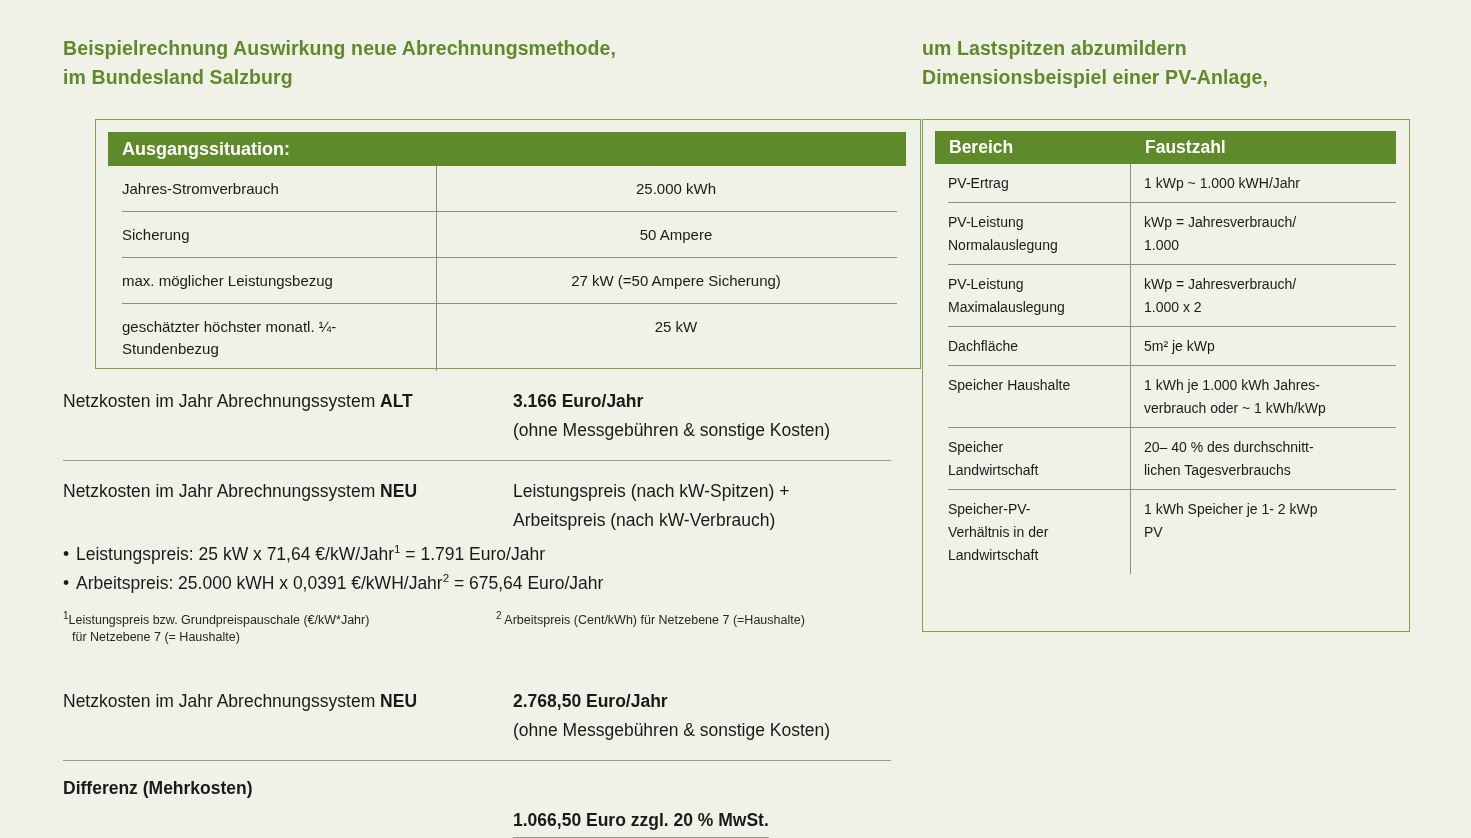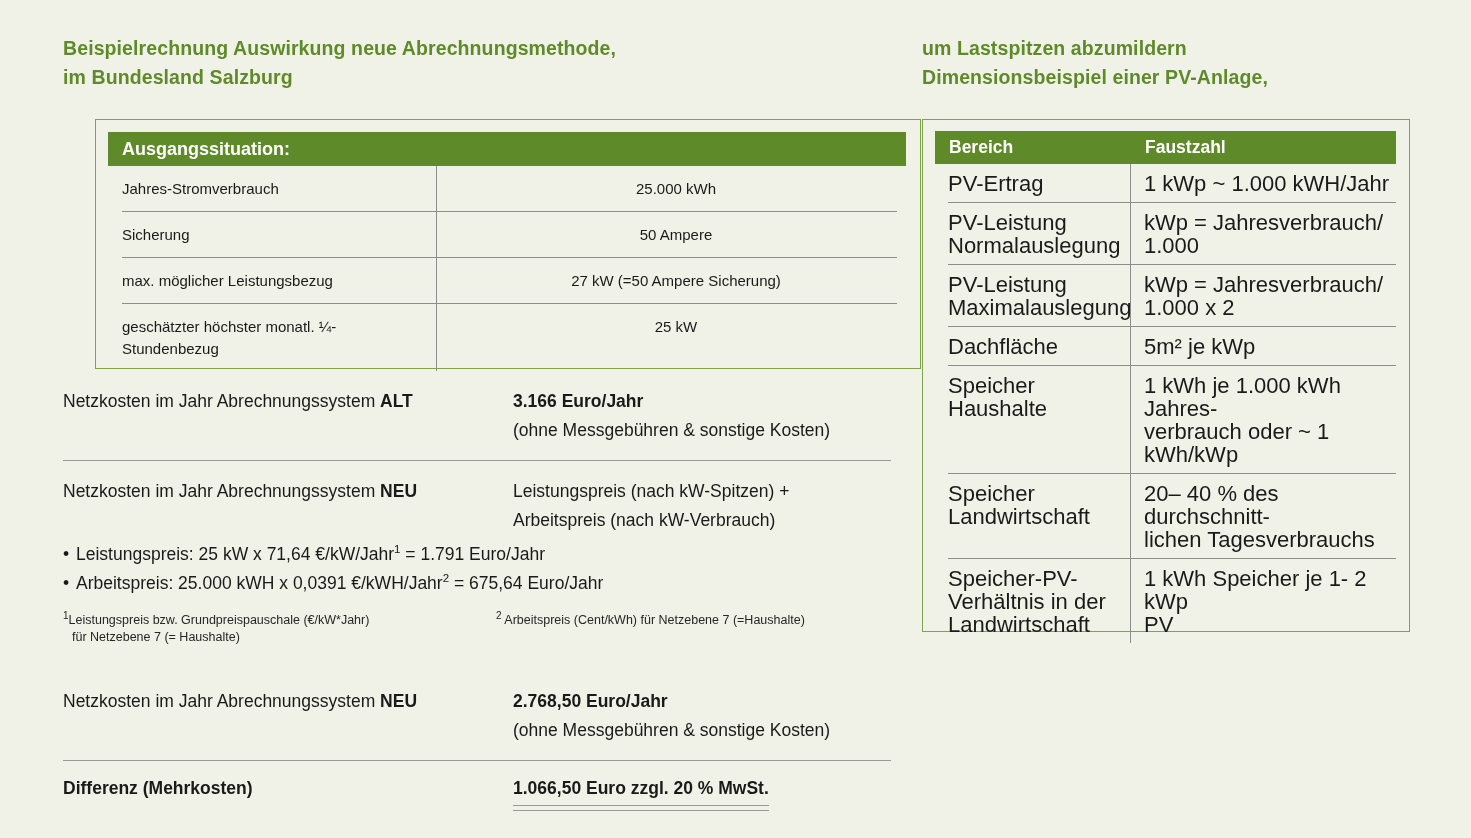--- a/index.html
+++ b/index.html
@@ -85,21 +85,21 @@
 
   
   #table-left { margin: 0 23px 0 26px; width: calc(100% - 49px); }
   #table-left td { font-size: 15px; line-height: 22px; padding: 12px 0 11px 0; }
   #table-left td.c-label { width: 300px; padding-right: 14px; border-right: 1px solid #8d8d8d; }
   #table-left td.c-value { padding-left: 18px; text-align: center; }
   #table-left tr:last-child td.c-label { border-bottom: none; }
 
   
   #table-right { margin: 0 13px 0 25px; width: calc(100% - 38px); }
-  #table-right td { font-size: 22px; line-height: 23px; padding: 8px 0 7px 0; margin-top: 12px; }
+  #table-right td { font-size: 14px; line-height: 23px; padding: 8px 0 7px 0; margin-top: 12px; }
   #table-right td.c-label { width: 172px; padding-right: 10px; border-right: 1px solid #8d8d8d; }
   #table-right td.c-value { padding-left: 13px; }
   #table-right tr:last-child td.c-label { border-bottom: none; }
 
   
   .cost-block {
     position: absolute;
     left: 63px;
     width: 828px;
   }
@@ -159,20 +159,21 @@
   }
   .footnotes .fn sup { font-size: 0.8em; vertical-align: super; line-height: 0; }
   .footnotes .fn .cont { display: block; padding-left: 9px; }
   #footnote-1 { left: 0; }
   #footnote-2 { left: 433px; }
 
   
   .dbl-underline {
     position: relative;
     display: inline-block;
+    margin-top: 32px;
   }
   .dbl-underline::after {
     content: "";
     position: absolute;
     left: 0;
     right: 0;
     bottom: -8px;
     height: 4px;
     border-top: 1.5px solid #9a9a9a;
     border-bottom: 1.5px solid #9a9a9a;

